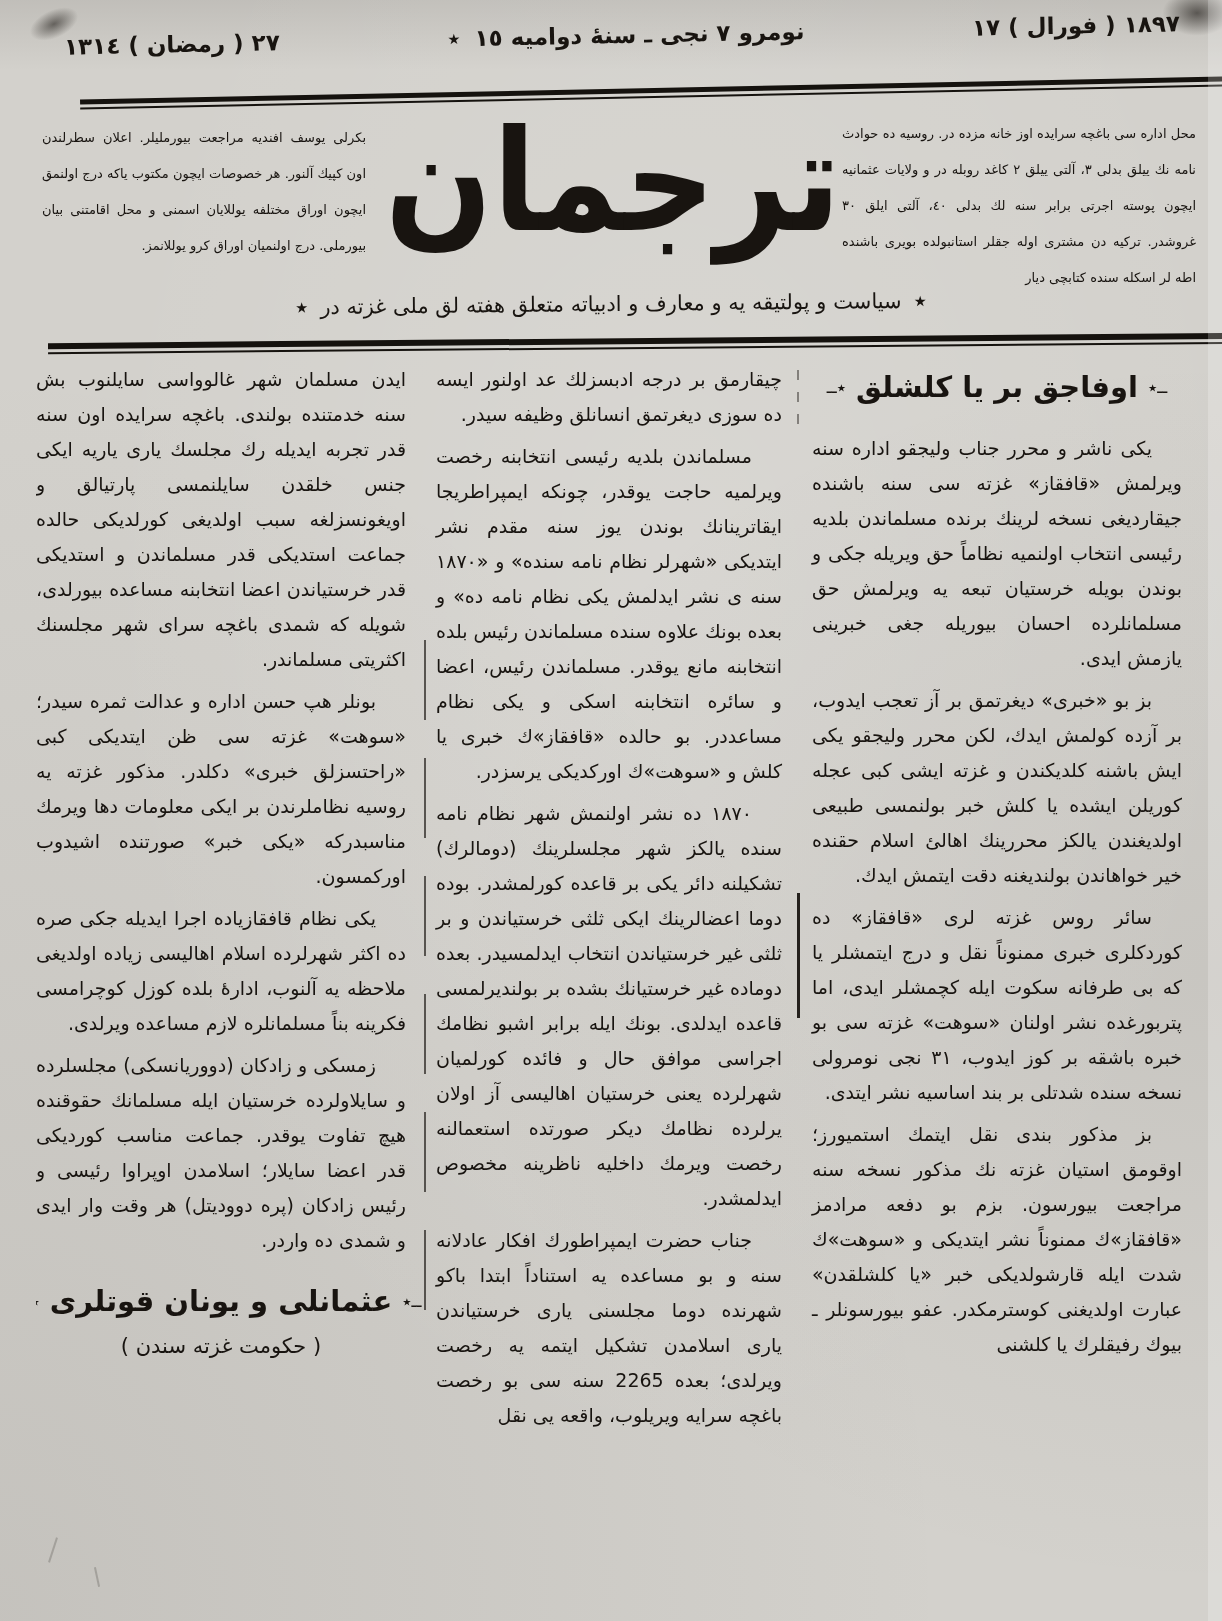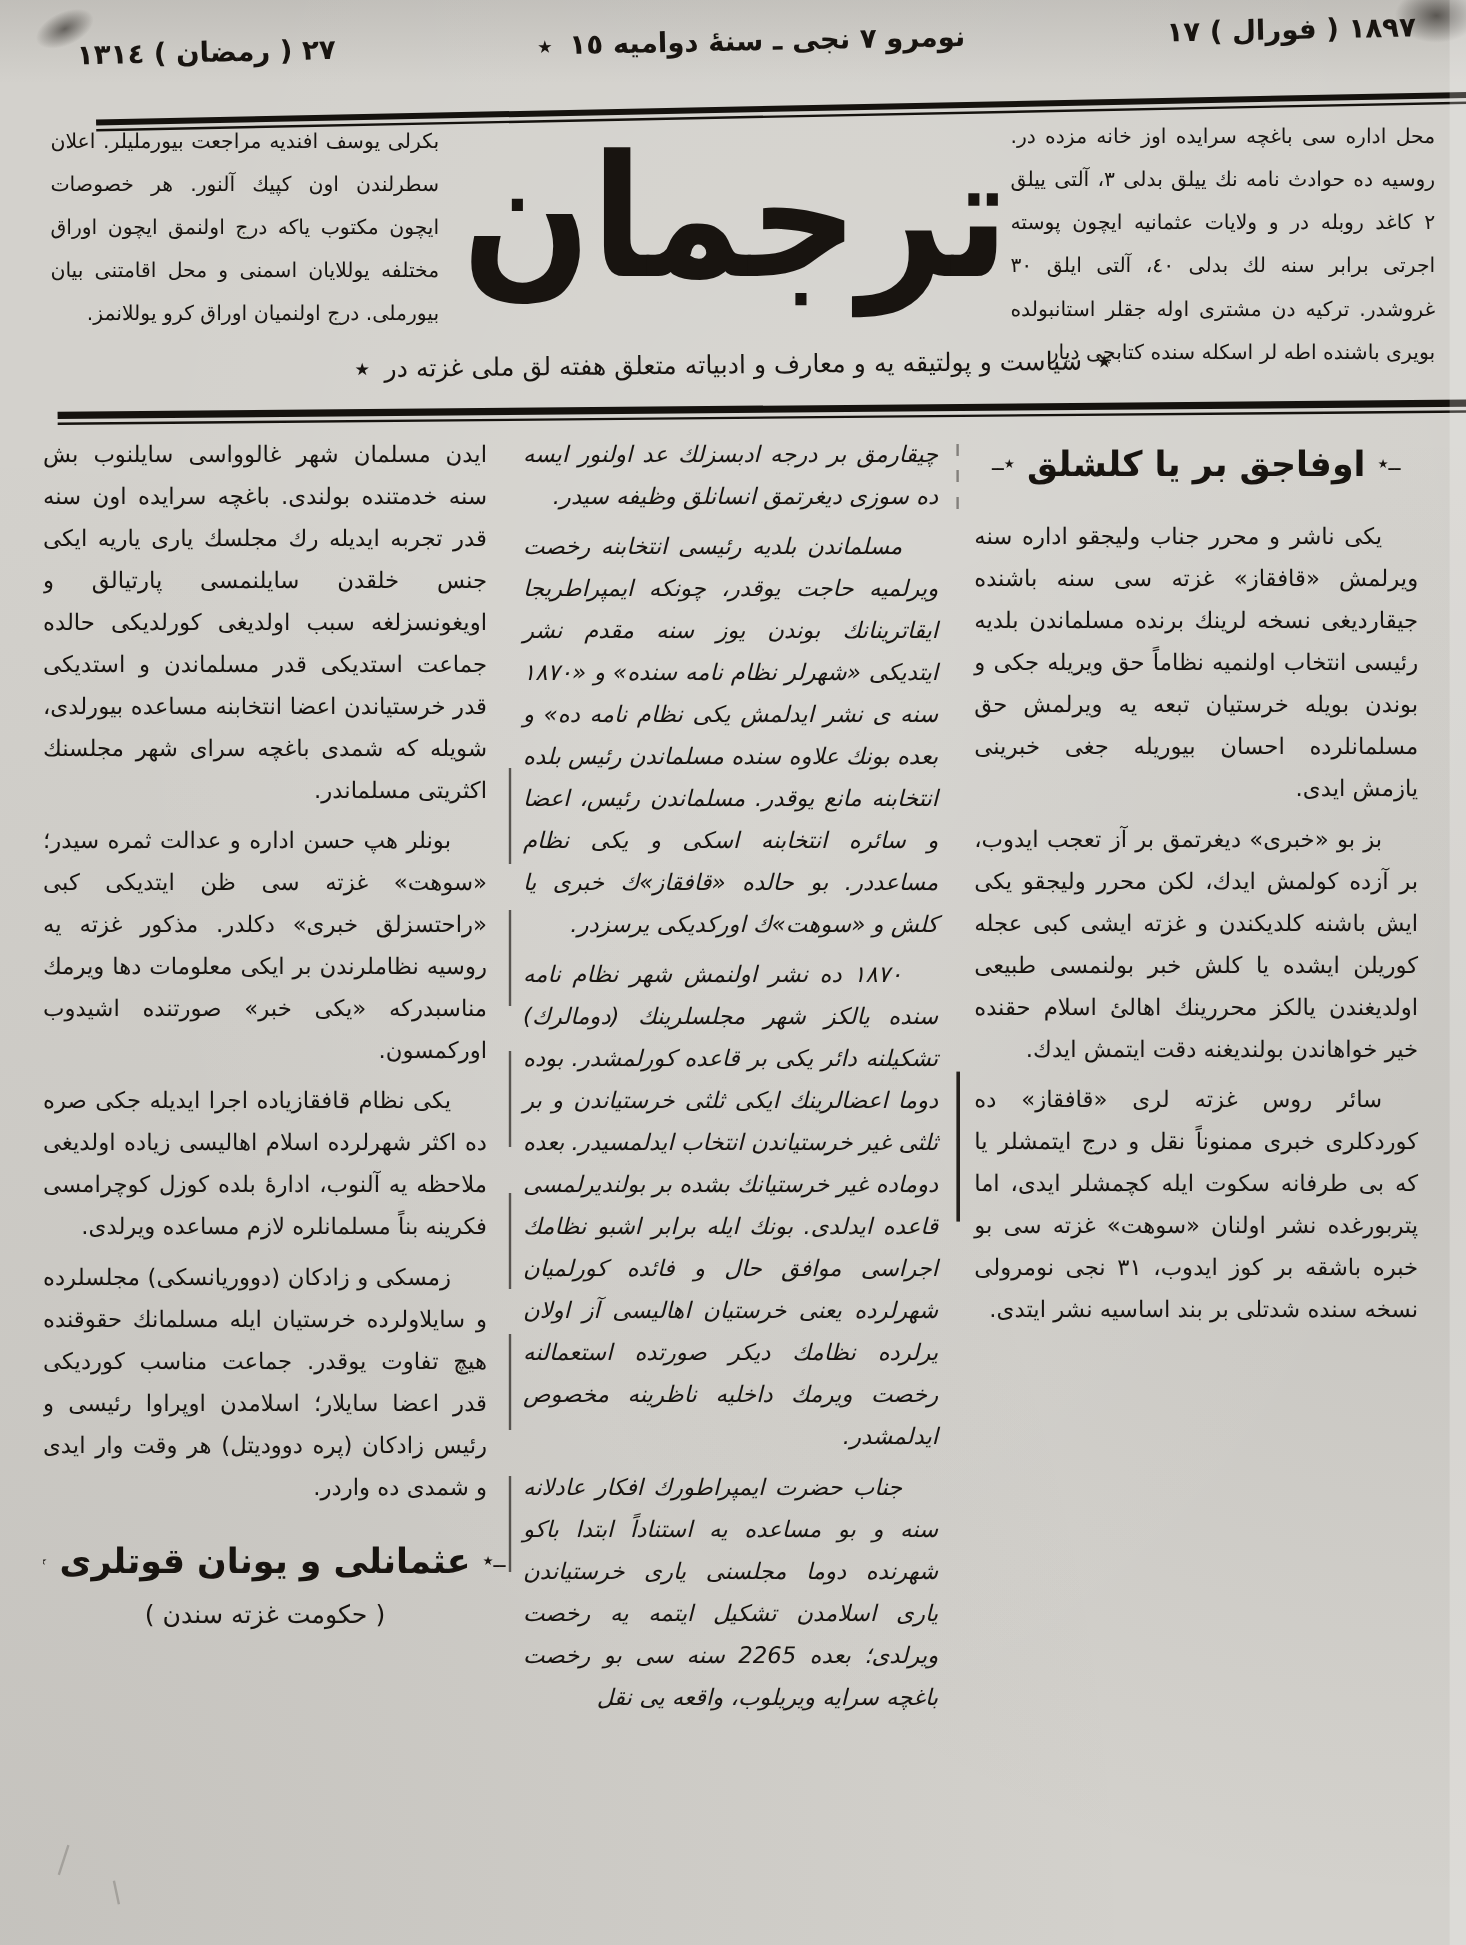--- a/index.html
+++ b/index.html
@@ -30,38 +30,38 @@
   .header-rule{position:absolute;top:88px;left:80px;right:-6px;transform:rotate(-1.15deg);}
   .rule-thick{height:5px;background:#15120e;}
   .rule-thin{height:2px;background:#15120e;margin-top:3px;}
   
   .masthead-title{
     position:absolute;top:74px;left:378px;width:470px;height:215px;
     display:flex;align-items:center;justify-content:center;
     font-size:126px;font-weight:bold;white-space:nowrap;
     transform:scaleY(1.12);
   }
-  .notice{font-size:17px;line-height:36px;text-align:justify;}
+  .notice{font-size:13px;line-height:36px;text-align:justify;margin-top:20px;}
   .notice-right{position:absolute;top:96px;right:26px;width:354px;}
   .notice-left{position:absolute;top:100px;left:42px;width:324px;}
   .subtitle{
     position:absolute;top:292px;left:0;right:0;
     display:flex;justify-content:center;align-items:center;gap:12px;
     font-size:21px;transform:rotate(-0.6deg);
   }
   .subtitle-rule{position:absolute;top:338px;left:48px;right:-6px;transform:rotate(-0.5deg);}
   .subtitle-rule .rule-thick{height:6px;}
   
   .columns{
     position:absolute;top:362px;left:36px;right:40px;bottom:36px;
     display:flex;gap:30px;overflow:hidden;
   }
   .col{font-size:19px;line-height:35px;text-align:justify;}
   .col-right{width:370px;flex:none;}
-  .col-middle{width:346px;flex:none;font-style:italic;}
+  .col-middle{width:346px;flex:none;}
   .col-left{width:370px;flex:none;}
   .para{margin:0 0 7px;text-indent:30px;}
   .para.cont{text-indent:0;}
   .headline{
     display:flex;align-items:center;justify-content:center;gap:10px;
     font-size:29px;font-weight:bold;margin:8px 0 26px;white-space:nowrap;
   }
   .headline .flourish{font-size:17px;font-weight:normal;}
   .headline2{margin-top:26px;margin-bottom:10px;}
   .source-line{text-align:center;font-size:21px;margin:0 0 22px;}
@@ -121,20 +121,21 @@
 
     <div class="col col-right">
       <div class="headline">
         <span class="flourish">ــ٭</span>
         <span>اوفاجق بر یا كلشلق</span>
         <span class="flourish">٭ــ</span>
       </div>
       <p class="para">یكی ناشر و محرر جناب ولیجقو اداره سنه ویرلمش «قافقاز» غزته سی سنه باشنده جیقاردیغی نسخه لرینك برنده مسلماندن بلدیه رئیسی انتخاب اولنمیه نظاماً حق ویریله جكی و بوندن بویله خرستیان تبعه یه ویرلمش حق مسلمانلرده احسان بیوریله جغی خبرینی یازمش ایدی.</p>
       <p class="para">بز بو «خبری» دیغرتمق بر آز تعجب ایدوب، بر آزده كولمش ایدك، لكن محرر ولیجقو یكی ایش باشنه كلدیكندن و غزته ایشی كبی عجله كوریلن ایشده یا كلش خبر بولنمسی طبیعی اولدیغندن یالكز محررینك اهالیٔ اسلام حقنده خیر خواهاندن بولندیغنه دقت ایتمش ایدك.</p>
       <p class="para">سائر روس غزته لری «قافقاز» ده كوردكلری خبری ممنوناً نقل و درج ایتمشلر یا كه بی طرفانه سكوت ایله كچمشلر ایدی، اما پتربورغده نشر اولنان «سوهت» غزته سی بو خبره باشقه بر كوز ایدوب، ٣١ نجی نومرولی نسخه سنده شدتلی بر بند اساسیه نشر ایتدی.</p>
+      <p class="para">بز مذكور بندی نقل ایتمك استمیورز؛ اوقومق استیان غزته نك مذكور نسخه سنه مراجعت بیورسون. بزم بو دفعه مرادمز «قافقاز»ك ممنوناً نشر ایتدیكی و «سوهت»ك شدت ایله قارشولدیكی خبر «یا كلشلقدن» عبارت اولدیغنی كوسترمكدر. عفو بیورسونلر ـ بیوك رفیقلرك یا كلشنی</p>
     </div>
 
     <div class="col col-middle">
       <p class="para cont">چیقارمق بر درجه ادبسزلك عد اولنور ایسه ده سوزی دیغرتمق انسانلق وظیفه سیدر.</p>
       <p class="para">مسلماندن بلدیه رئیسی انتخابنه رخصت ویرلمیه حاجت یوقدر، چونكه ایمپراطریجا ایقاترینانك بوندن یوز سنه مقدم نشر ایتدیكی «شهرلر نظام نامه سنده» و «١٨٧٠ سنه ی نشر ایدلمش یكی نظام نامه ده» و بعده بونك علاوه سنده مسلماندن رئیس بلده انتخابنه مانع یوقدر. مسلماندن رئیس، اعضا و سائره انتخابنه اسكی و یكی نظام مساعددر. بو حالده «قافقاز»ك خبری یا كلش و «سوهت»ك اوركدیكی یرسزدر.</p>
       <p class="para">١٨٧٠ ده نشر اولنمش شهر نظام نامه سنده یالكز شهر مجلسلرینك (دومالرك) تشكیلنه دائر یكی بر قاعده كورلمشدر. بوده دوما اعضالرینك ایكی ثلثی خرستیاندن و بر ثلثی غیر خرستیاندن انتخاب ایدلمسیدر. بعده دوماده غیر خرستیانك بشده بر بولندیرلمسی قاعده ایدلدی. بونك ایله برابر اشبو نظامك اجراسی موافق حال و فائده كورلمیان شهرلرده یعنی خرستیان اهالیسی آز اولان یرلرده نظامك دیكر صورتده استعمالنه رخصت ویرمك داخلیه ناظرینه مخصوص ایدلمشدر.</p>
       <p class="para">جناب حضرت ایمپراطورك افكار عادلانه سنه و بو مساعده یه استناداً ابتدا باكو شهرنده دوما مجلسنی یاری خرستیاندن یاری اسلامدن تشكیل ایتمه یه رخصت ویرلدی؛ بعده 2265 سنه سی بو رخصت باغچه سرایه ویریلوب، واقعه یی نقل</p>
     </div>
 
     <div class="col col-left">

